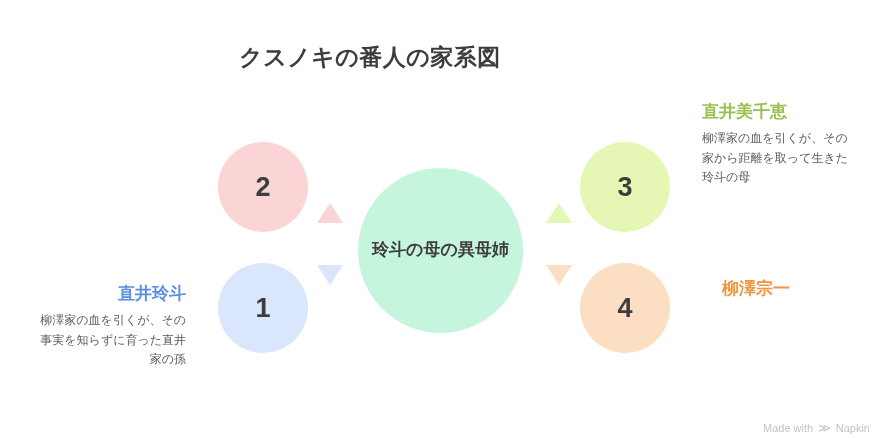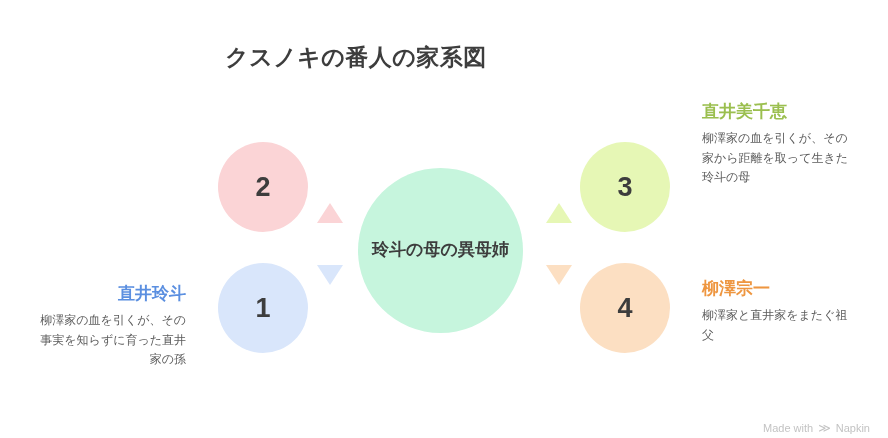--- a/index.html
+++ b/index.html
@@ -16,21 +16,21 @@
   }
   .canvas {
     position: absolute;
     inset: 0;
   }
 
   
   .title {
     position: absolute;
     top: 42px;
-    left: 0;
+    left: 14px;
     width: 712px;
     text-align: center;
     font-size: 23px;
     font-weight: bold;
     color: #3d3d3d;
     letter-spacing: 0.5px;
   }
 
   
   .node {
@@ -141,22 +141,21 @@
     <div class="label-title" style="color:#5b8fe0;">直井玲斗</div>
     <div class="label-desc">柳澤家の血を引くが、その事実を知らずに育った直井家の孫</div>
   </div>
 
   <div class="label-block right" id="label-3">
     <div class="label-title" style="color:#9bbf4f;">直井美千恵</div>
     <div class="label-desc">柳澤家の血を引くが、その家から距離を取って生きた玲斗の母</div>
   </div>
 
   <div class="label-block right" id="label-4">
-    <div class="label-title" style="color:#ee9640;">柳澤宗一</div>
-    <div class="label-desc">柳澤家と直井家をまたぐ祖父</div>
+    <div class="label-title" style="color:#ee9640;margin-left:20px;">柳澤宗一</div>
   </div>
 
   <div class="node" id="node-2">
     <span class="node-num">2</span>
   </div>
 
   <div class="node" id="node-1">
     <span class="node-num">1</span>
   </div>
 

